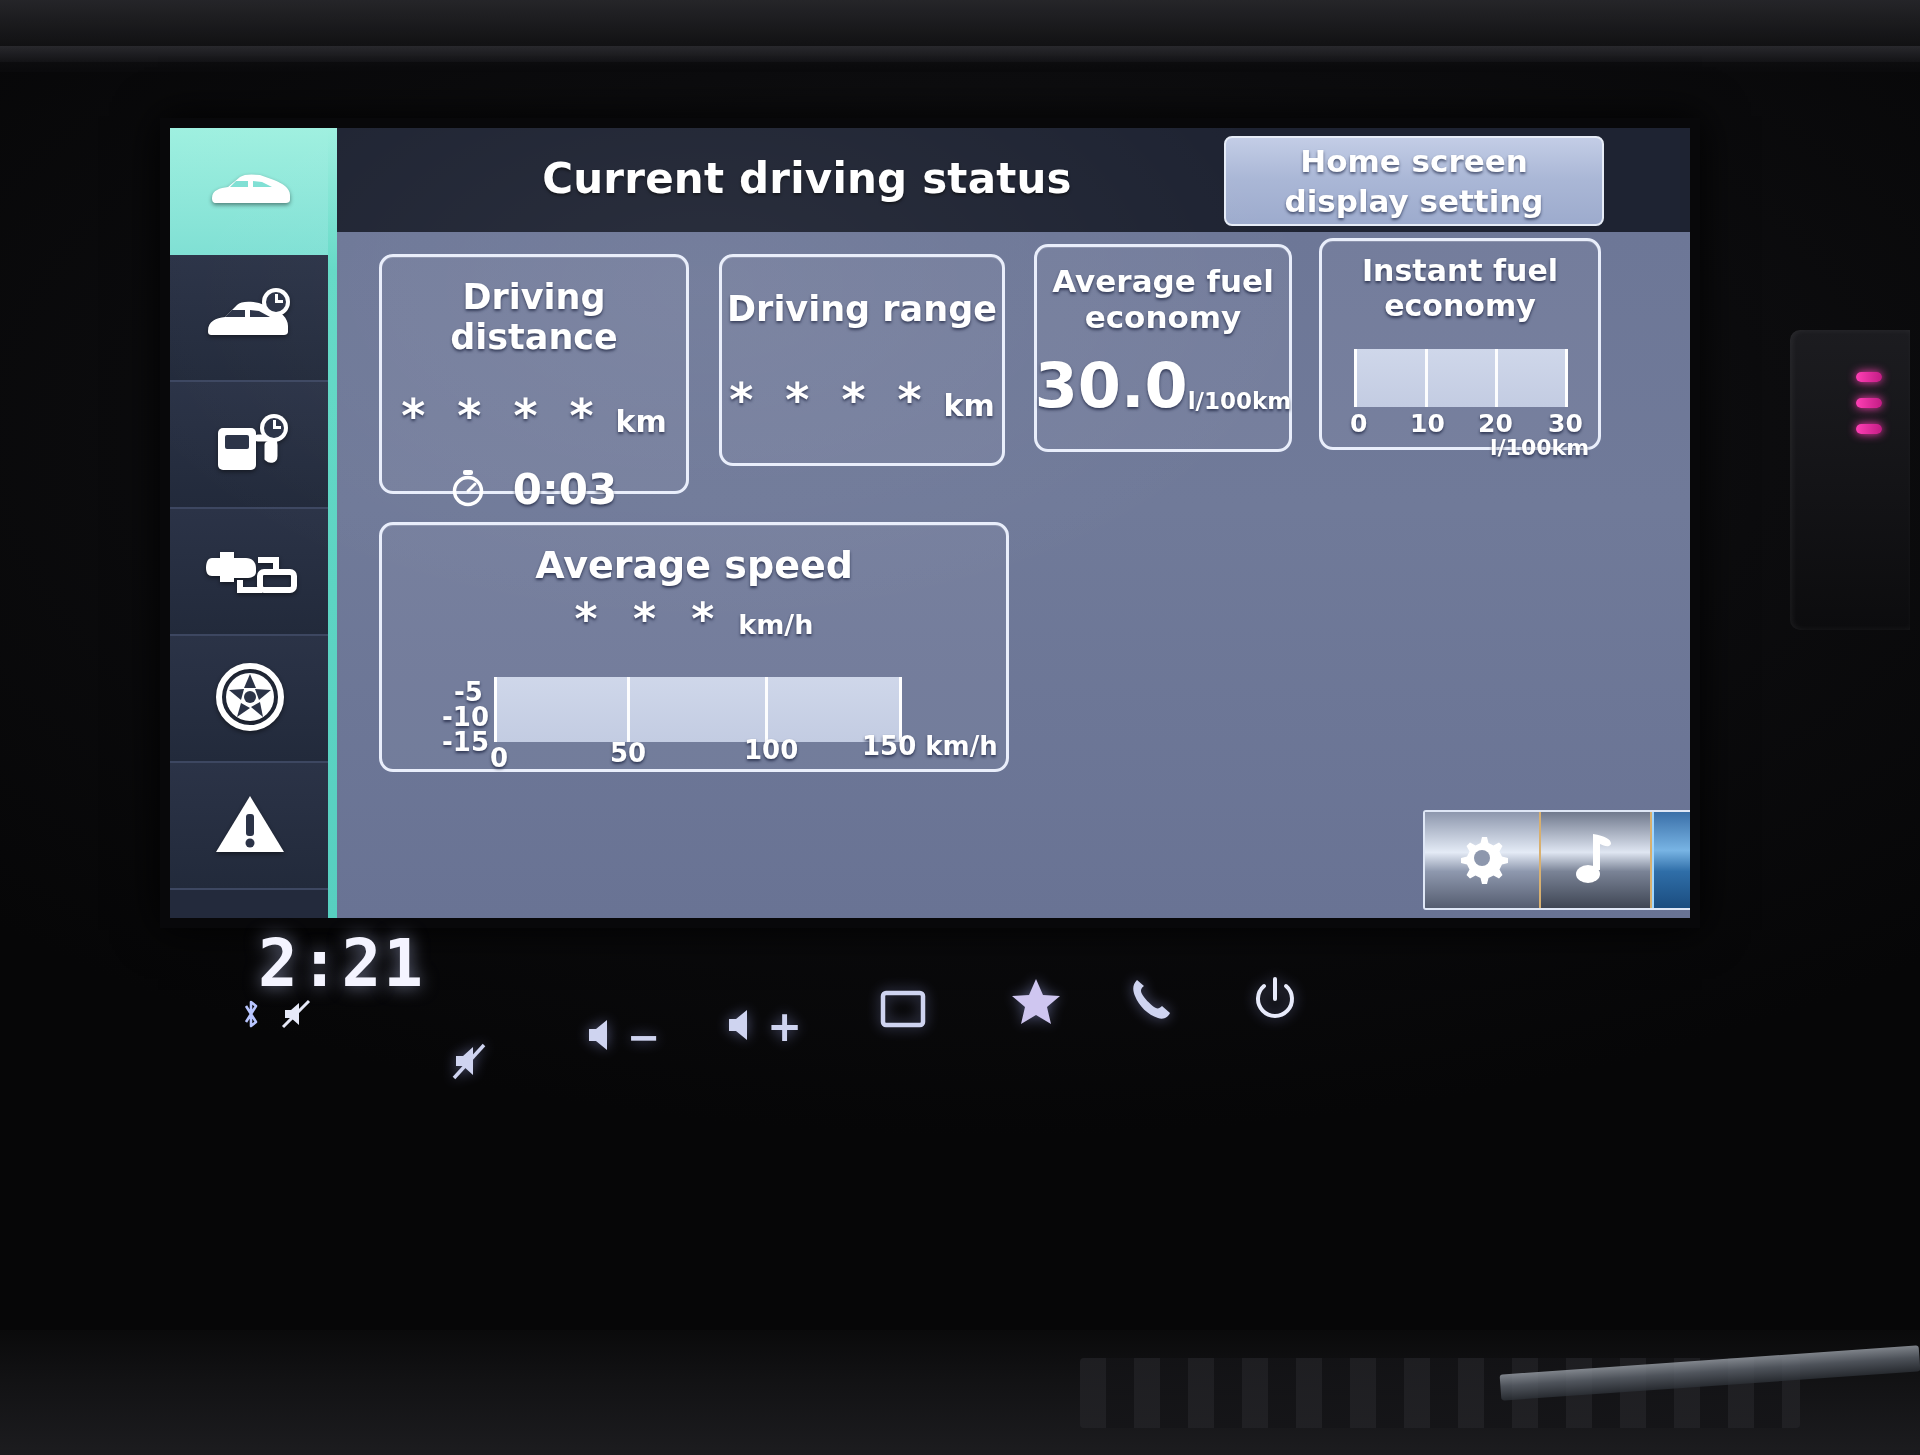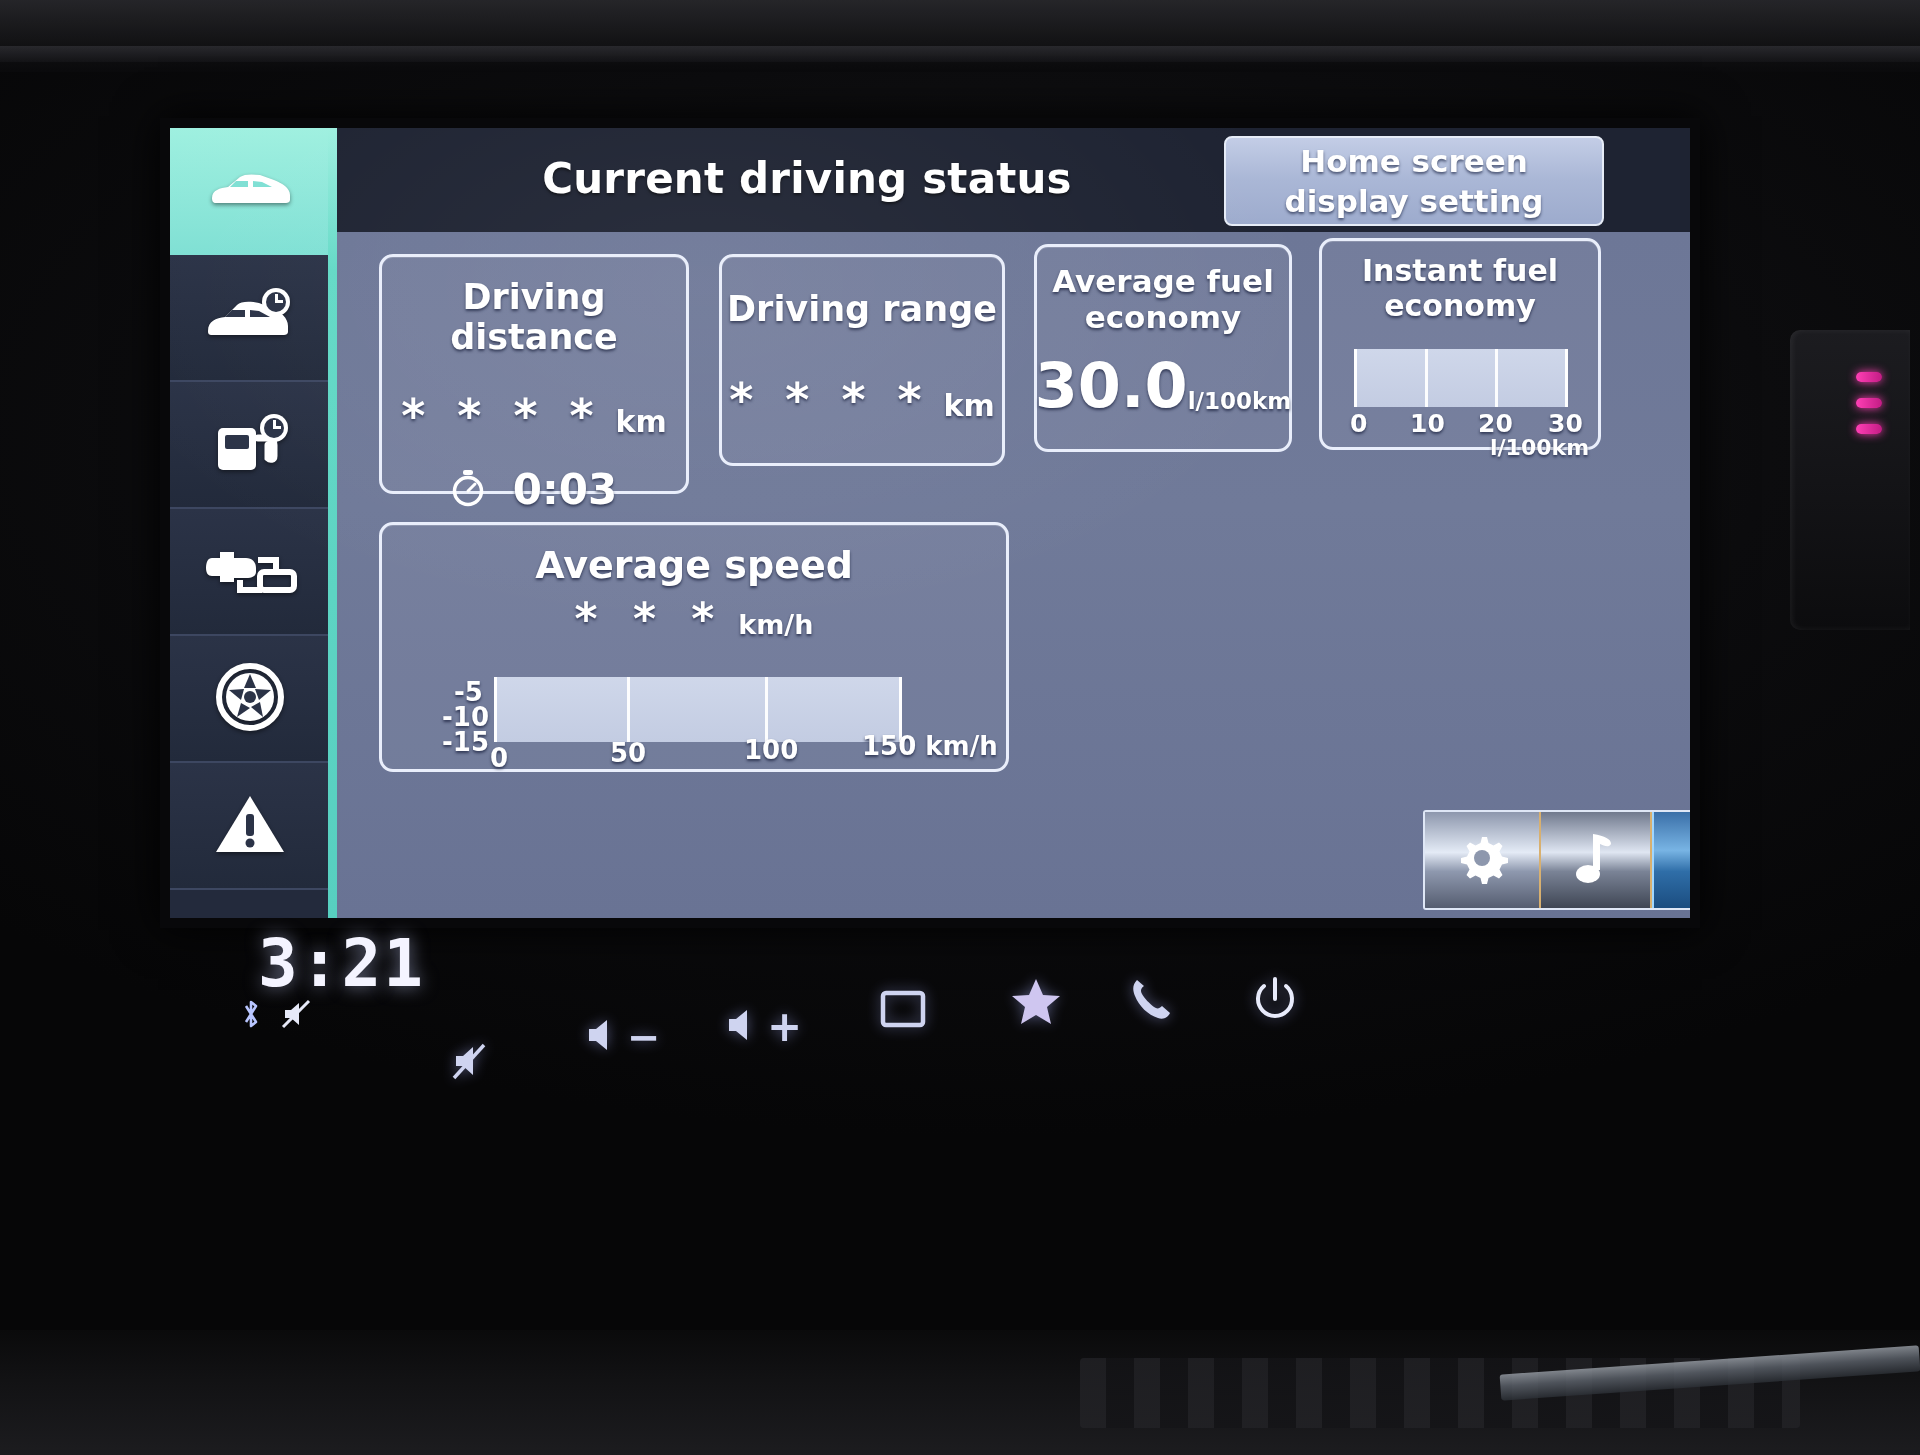--- a/index.html
+++ b/index.html
@@ -365,21 +365,21 @@
             </span>
           </div>
         </div>
 
       </div>
     </div>
 
     <div class="screen-glow"></div>
   </div>
 
-  <div id="clock">3:21</div>
+  <div id="clock">2:21</div>
   <div id="clock-icons">
     <span>
       <svg width="22" height="32" viewBox="0 0 22 32">
         <path d="M6 8 L16 24 L11 28 L11 4 L16 8 L6 24" stroke="#b9c6ff" stroke-width="2.6" fill="none" stroke-linejoin="round"></path>
       </svg>
     </span>
     <span>
       <svg width="32" height="32" viewBox="0 0 32 32">
         <path fill="#e6e9f8" d="M5 12 L11 12 L19 5 L19 27 L11 20 L5 20 Z"></path>
         <line x1="3" y1="29" x2="29" y2="3" stroke="#e6e9f8" stroke-width="3"></line>

